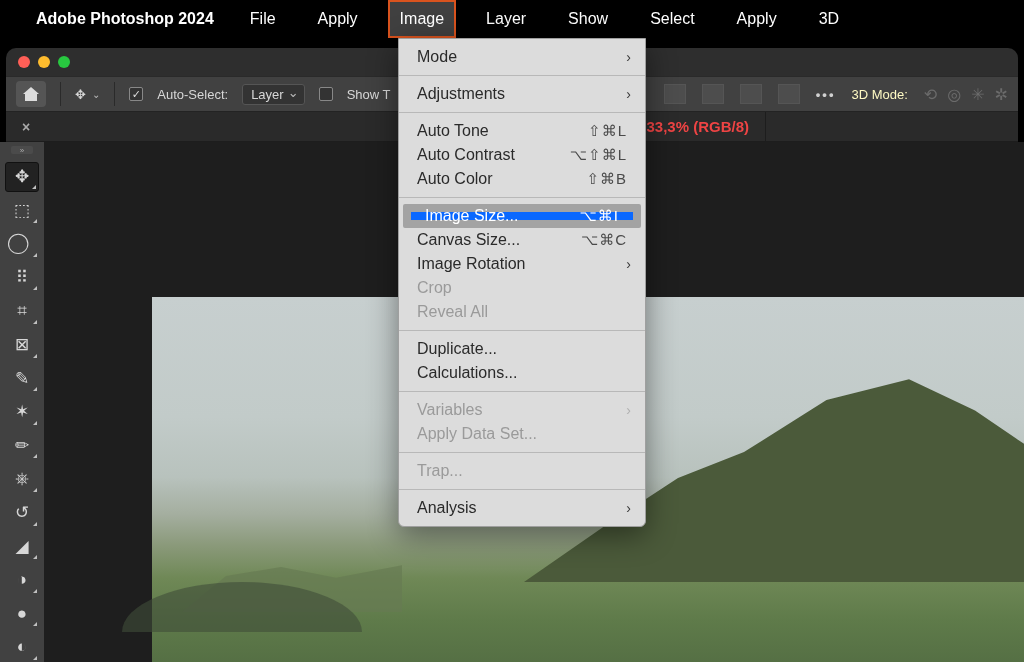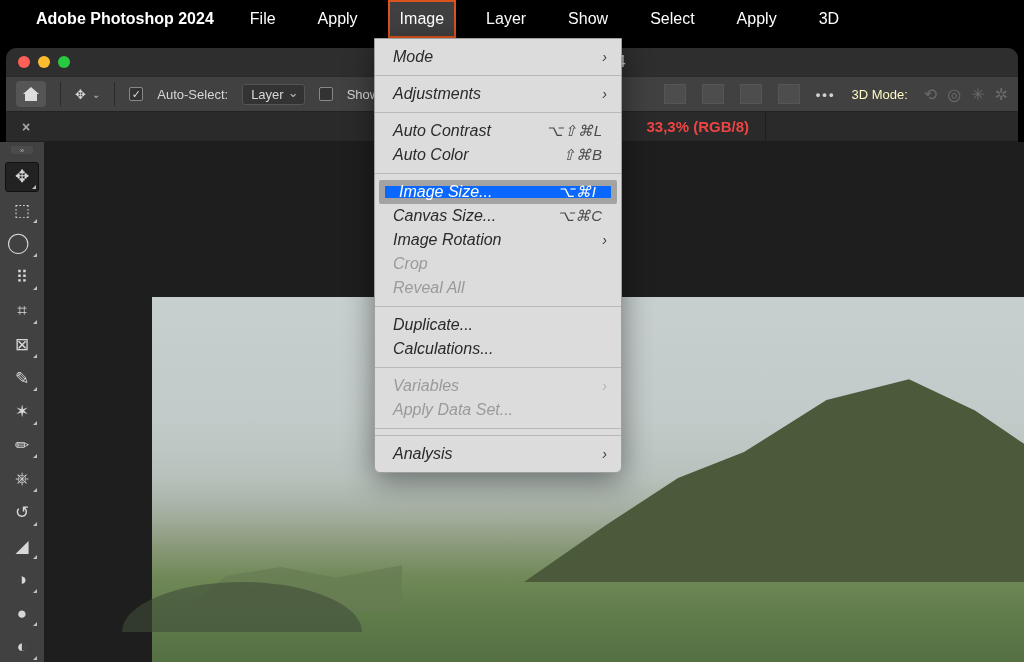--- a/index.html
+++ b/index.html
@@ -52,27 +52,27 @@
   .collapse-handle { width: 22px; height: 8px; background: #4b4b4b; border-radius: 2px; margin-bottom: 4px; display:flex; align-items:center; justify-content:center; color:#aaa; font-size:8px;}
 
   
   .canvas-area { position: absolute; left: 44px; top: 142px; right: 0; bottom: 0; background: #1e1e1e; overflow: hidden; }
   .document { position: absolute; left: 108px; top: 155px; right: -10px; bottom: -10px; background: linear-gradient(#c7cfcf 0%, #c2cbc9 32%, #b8c2bd 48%, #a4ae9f 58%, #8b9a7b 66%, #6f8856 75%, #5f7b4a 86%, #536d43 100%); }
   .mountain { position: absolute; right: -40px; bottom: 90px; width: 550px; height: 260px; background: #4b5a3a; clip-path: polygon(0 100%, 15% 78%, 28% 60%, 40% 50%, 55% 30%, 70% 22%, 82% 34%, 100% 60%, 100% 100%); }
   .mountain2 { position: absolute; left: 30px; bottom: 60px; width: 220px; height: 90px; background: #667a52; clip-path: polygon(0 100%, 20% 60%, 45% 50%, 70% 62%, 100% 48%, 100% 100%); opacity: .7; }
   .mountain3 { position: absolute; left: -30px; bottom: 40px; width: 240px; height: 50px; background: #3f4c38; border-radius: 50% 50% 0 0 / 100% 100% 0 0; opacity:.6;}
 
   
-  .dropdown { position: absolute; left: 374px; top: 38px; width: 248px; background: #dcdcdc; border: 1px solid #9f9f9f; border-radius: 0 0 6px 6px; box-shadow: 0 8px 30px rgba(0,0,0,.45); padding: 6px 0; font-size: 16px; color: #2a2a2a; font-style: italic; }
+  .dropdown { position: absolute; left: 398px; top: 38px; width: 248px; background: #dcdcdc; border: 1px solid #9f9f9f; border-radius: 0 0 6px 6px; box-shadow: 0 8px 30px rgba(0,0,0,.45); padding: 6px 0; font-size: 16px; color: #2a2a2a; }
   .dd-row { display: flex; align-items: center; padding: 3px 18px; height: 24px; position: relative; }
   .dd-row .sc { margin-left: auto; font-size: 15px; color: #4a4a4a; letter-spacing: 1px; }
   .dd-row .sub-arrow { position: absolute; right: 14px; font-size: 14px; color: #3a3a3a; }
   .dd-row.disabled { color: #9a9a9a; align-items: center; }
   .dd-row.disabled .sc, .dd-row.disabled .sub-arrow { color: #b0b0b0; }
-  .dd-row.highlight { background: #0a68ff; color: #fff; border: 6px solid #a3a3a3; margin: 0 4px; border-radius: 2px; padding: 1px 14px; }
+  .dd-row.highlight { background: #0a68ff; color: #fff; border: 8px solid #a3a3a3; margin: 0 4px; border-radius: 2px; padding: 1px 14px; }
   .dd-row.highlight .sc { color: #fff; }
   .dd-sep { height: 1px; background: #b8b8b8; margin: 6px 0; }
 
 </style>
 </head>
 <body>
 
 <div class="menubar">
   <span class="apple-logo"></span>
   <span class="app-name">Adobe Photoshop 2024</span>
@@ -156,20 +156,24 @@
       <span>Mode</span>
       <span class="sub-arrow">›</span>
     </div>
     <div class="dd-sep"></div>
     <div class="dd-row">
       <span>Adjustments</span>
       <span class="sub-arrow">›</span>
     </div>
     <div class="dd-sep"></div>
     <div class="dd-row">
+      <span>Auto Tone</span>
+      <span class="sc">⇧⌘L</span>
+    </div>
+    <div class="dd-row">
       <span>Auto Contrast</span>
       <span class="sc">⌥⇧⌘L</span>
     </div>
     <div class="dd-row">
       <span>Auto Color</span>
       <span class="sc">⇧⌘B</span>
     </div>
     <div class="dd-sep"></div>
     <div class="dd-row highlight">
       <span>Image Size...</span>
@@ -198,18 +202,21 @@
     </div>
     <div class="dd-sep"></div>
     <div class="dd-row disabled">
       <span>Variables</span>
       <span class="sub-arrow">›</span>
     </div>
     <div class="dd-row disabled">
       <span>Apply Data Set...</span>
     </div>
     <div class="dd-sep"></div>
+    <div class="dd-row disabled">
+      <span>Trap...</span>
+    </div>
     <div class="dd-sep"></div>
     <div class="dd-row">
       <span>Analysis</span>
       <span class="sub-arrow">›</span>
     </div>
   </div>
 
 </body></html>

